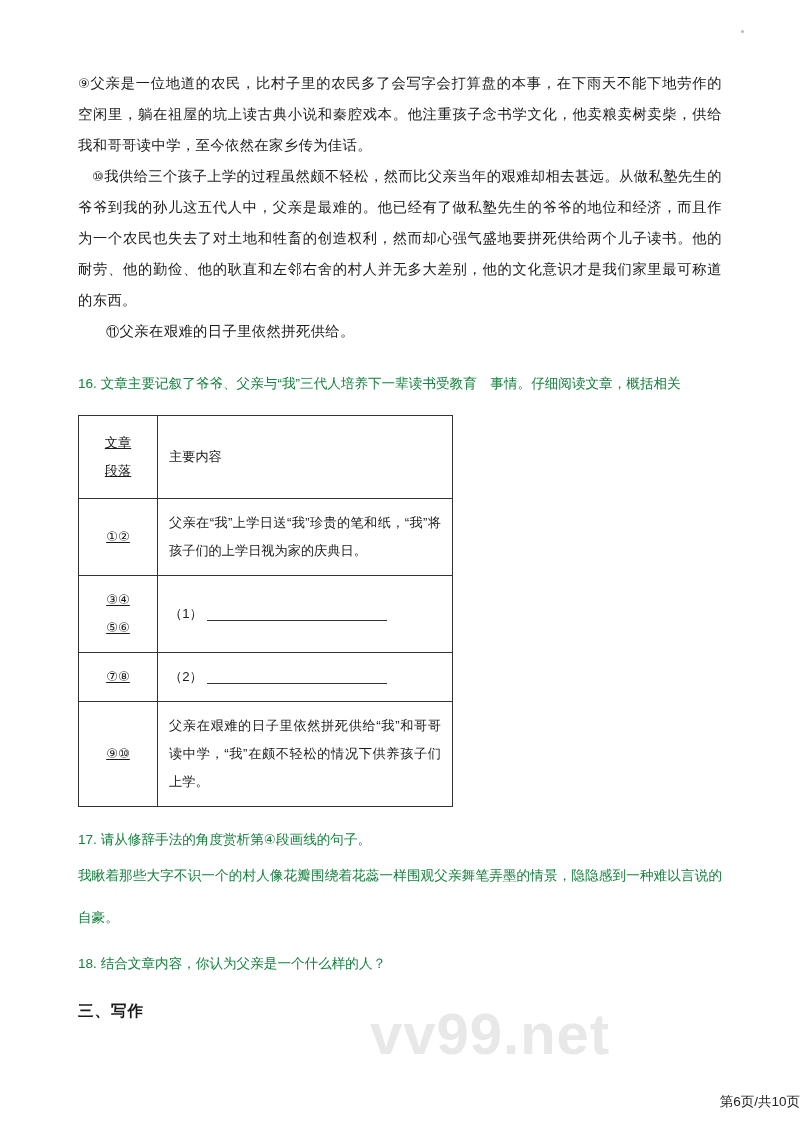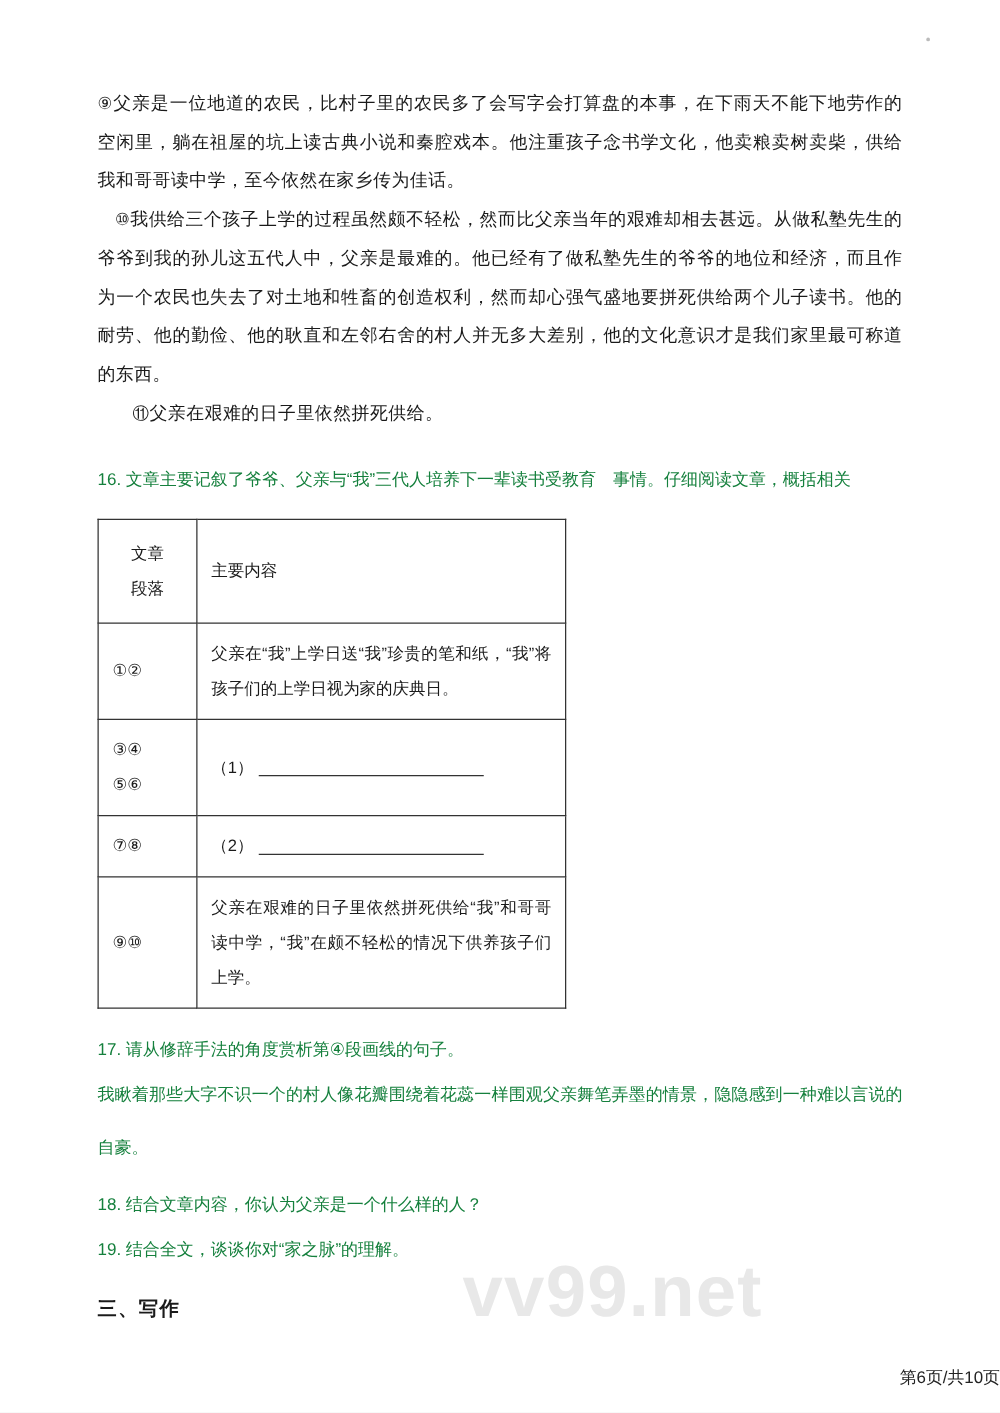--- a/index.html
+++ b/index.html
@@ -66,31 +66,31 @@
   table.answer-table td {
     border: 1px solid #333;
     vertical-align: middle;
     padding: 10px 11px;
     font-family: "Liberation Sans", "DejaVu Sans", sans-serif;
     font-size: 13.2px;
     line-height: 28px;
   }
   td.col-seg {
     width: 56px;
-    text-align: left;
+    text-align: center;
     padding: 10px 4px;
     line-height: 26px;
   }
   td.col-main {
     width: 272px;
     text-align: justify;
     text-justify: inter-ideograph;
   }
   .th-row td { text-align: center; height: 62px; }
-  .seg-stack span { display: block; }
+  .seg-stack span { display: block; text-decoration: underline; }
   .blank-line {
     display: inline-block;
     width: 180px;
     border-bottom: 1px solid #333;
     height: 15px;
     vertical-align: -3px;
     margin-left: 4px;
   }
 
   
@@ -232,21 +232,20 @@
       </tbody>
     </table>
 
     <div class="q-block q-after">
       <div>17. 请从修辞手法的角度赏析第④段画线的句子。</div>
       <div class="q-quote">我瞅着那些大字不识一个的村人像花瓣围绕着花蕊一样围观父亲舞笔弄墨的情景，隐隐感到一种难以言说的自豪。</div>
     </div>
 
     <div class="q-block" style="margin-top:10px;">18. 结合文章内容，你认为父亲是一个什么样的人？</div>
 
-    <div class="q-block" style="margin-top:6px;">19. 结合全文，谈谈你对“家之脉”的理解。</div>
 
     <div class="section-head">三、写作</div>
 
   </div>
 
   <div class="watermark">vv99.net</div>
 
   <div class="footer">第6页/共10页</div>
 
 </div>

